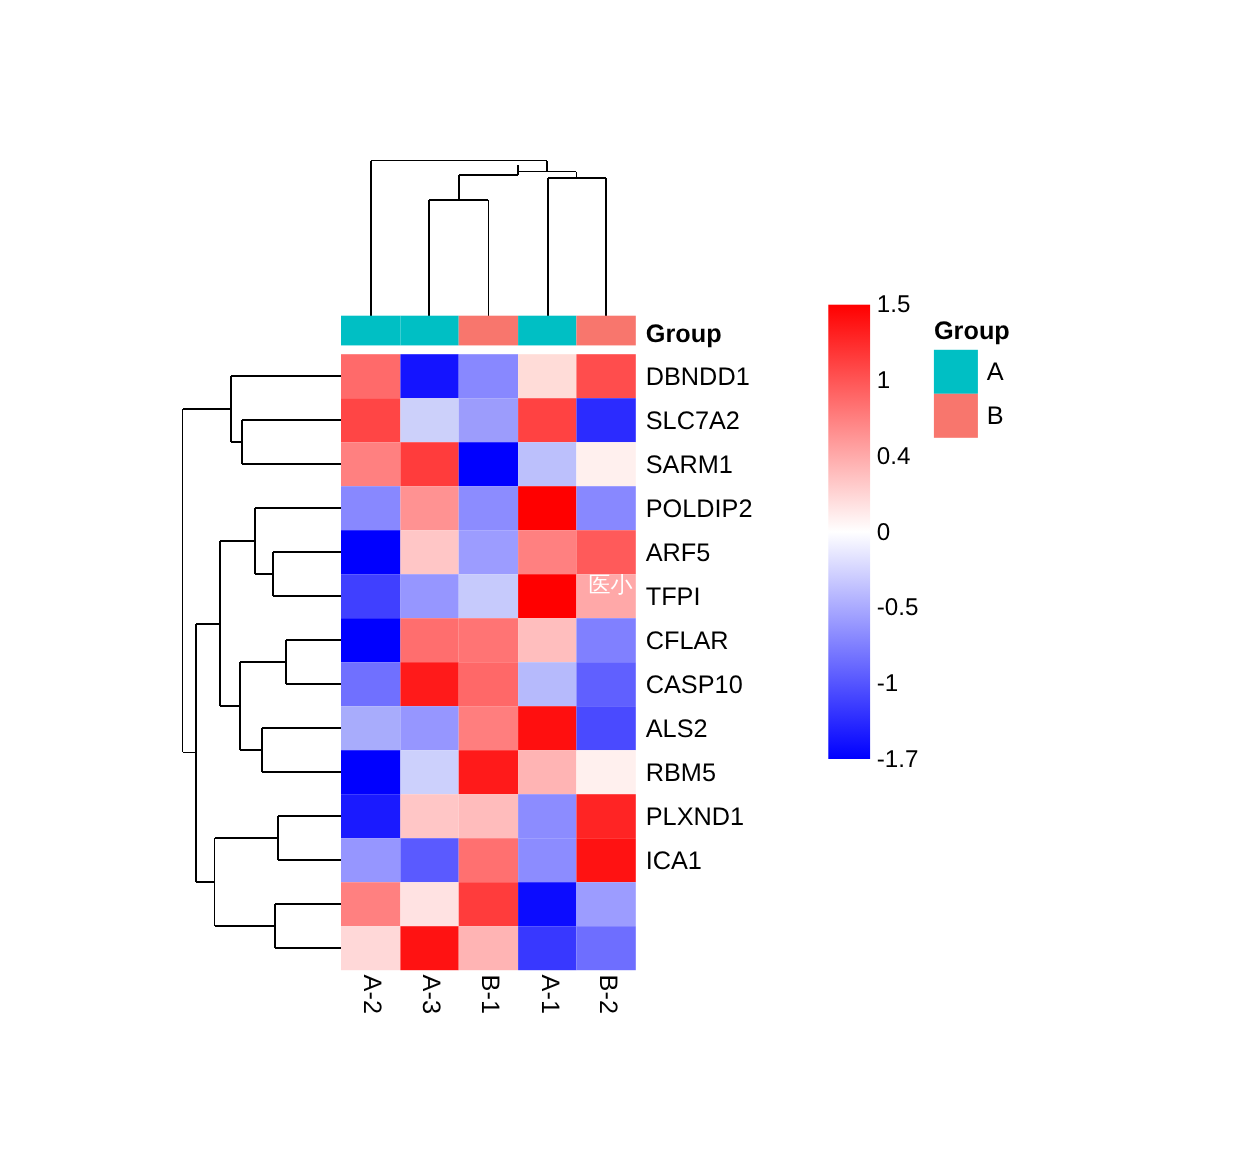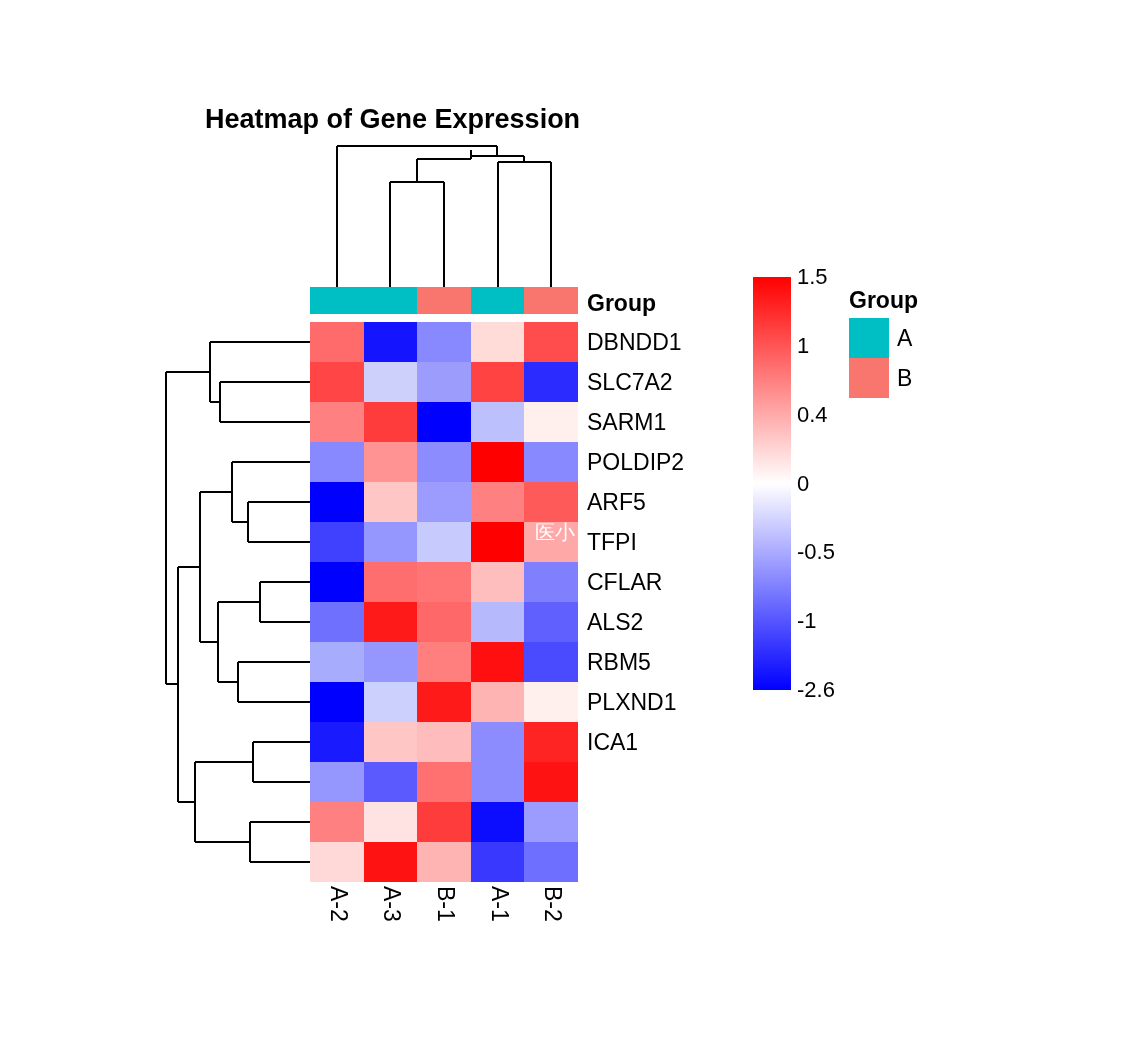--- a/index.html
+++ b/index.html
@@ -171,21 +171,20 @@
     line-height: 1;
     white-space: nowrap;
     pointer-events: none;
   }
 </style>
 </head>
 <body>
 
 <div id="stage">
 
-  <div class="abs" id="plot-title">Heatmap of Gene Expression</div>
 
   <svg class="dendro-svg" id="col-dendrogram" style="left:290px; top:140px; width:300px; height:148px;" viewBox="0 0 300 148">
 
     <line x1="100" y1="148" x2="100" y2="42"></line>
     <line x1="154" y1="148" x2="154" y2="42"></line>
     <line x1="100" y1="42" x2="154" y2="42"></line>
 
     <line x1="127" y1="42" x2="127" y2="19"></line>
     <line x1="127" y1="19" x2="181" y2="19"></line>
     <line x1="181" y1="19" x2="181" y2="10"></line>
@@ -342,20 +341,21 @@
   <div class="abs" id="watermark">医小</div>
 
   <div class="abs" id="row-labels">
       <div class="row-label">DBNDD1</div>
       <div class="row-label">SLC7A2</div>
       <div class="row-label">SARM1</div>
       <div class="row-label">POLDIP2</div>
       <div class="row-label">ARF5</div>
       <div class="row-label">TFPI</div>
       <div class="row-label">CFLAR</div>
+      <div class="row-label">CASP10</div>
       <div class="row-label">ALS2</div>
       <div class="row-label">RBM5</div>
       <div class="row-label">PLXND1</div>
       <div class="row-label">ICA1</div>
     </div>
 
   <div class="abs" id="col-labels">
       <div class="col-label-wrap">
         <div class="col-label">A-2</div>
       </div>
@@ -374,21 +374,21 @@
     </div>
 
   <div class="abs" id="colorbar" style="background: linear-gradient(rgb(255, 0, 0) 0%, rgb(255, 255, 255) 50%, rgb(0, 0, 255) 100%);"></div>
   <div class="abs" id="colorbar-ticks">
       <div class="cb-tick" style="top: 0px;">1.5</div>
       <div class="cb-tick" style="top: 68.8333px;">1</div>
       <div class="cb-tick" style="top: 137.667px;">0.4</div>
       <div class="cb-tick" style="top: 206.5px;">0</div>
       <div class="cb-tick" style="top: 275.333px;">-0.5</div>
       <div class="cb-tick" style="top: 344.167px;">-1</div>
-      <div class="cb-tick" style="top: 413px;">-2.6</div>
+      <div class="cb-tick" style="top: 413px;">-1.7</div>
     </div>
 
   <div class="abs" id="legend-title">Group</div>
   <div class="abs" id="legend-swatches">
       <div class="legend-swatch" style="background: rgb(0, 191, 196);"></div>
       <div class="legend-swatch" style="background: rgb(248, 118, 109);"></div>
     </div>
 
 <div class="legend-key-label" style="top: 338px;">A</div>
     <div class="legend-key-label" style="top: 378px;">B</div>

